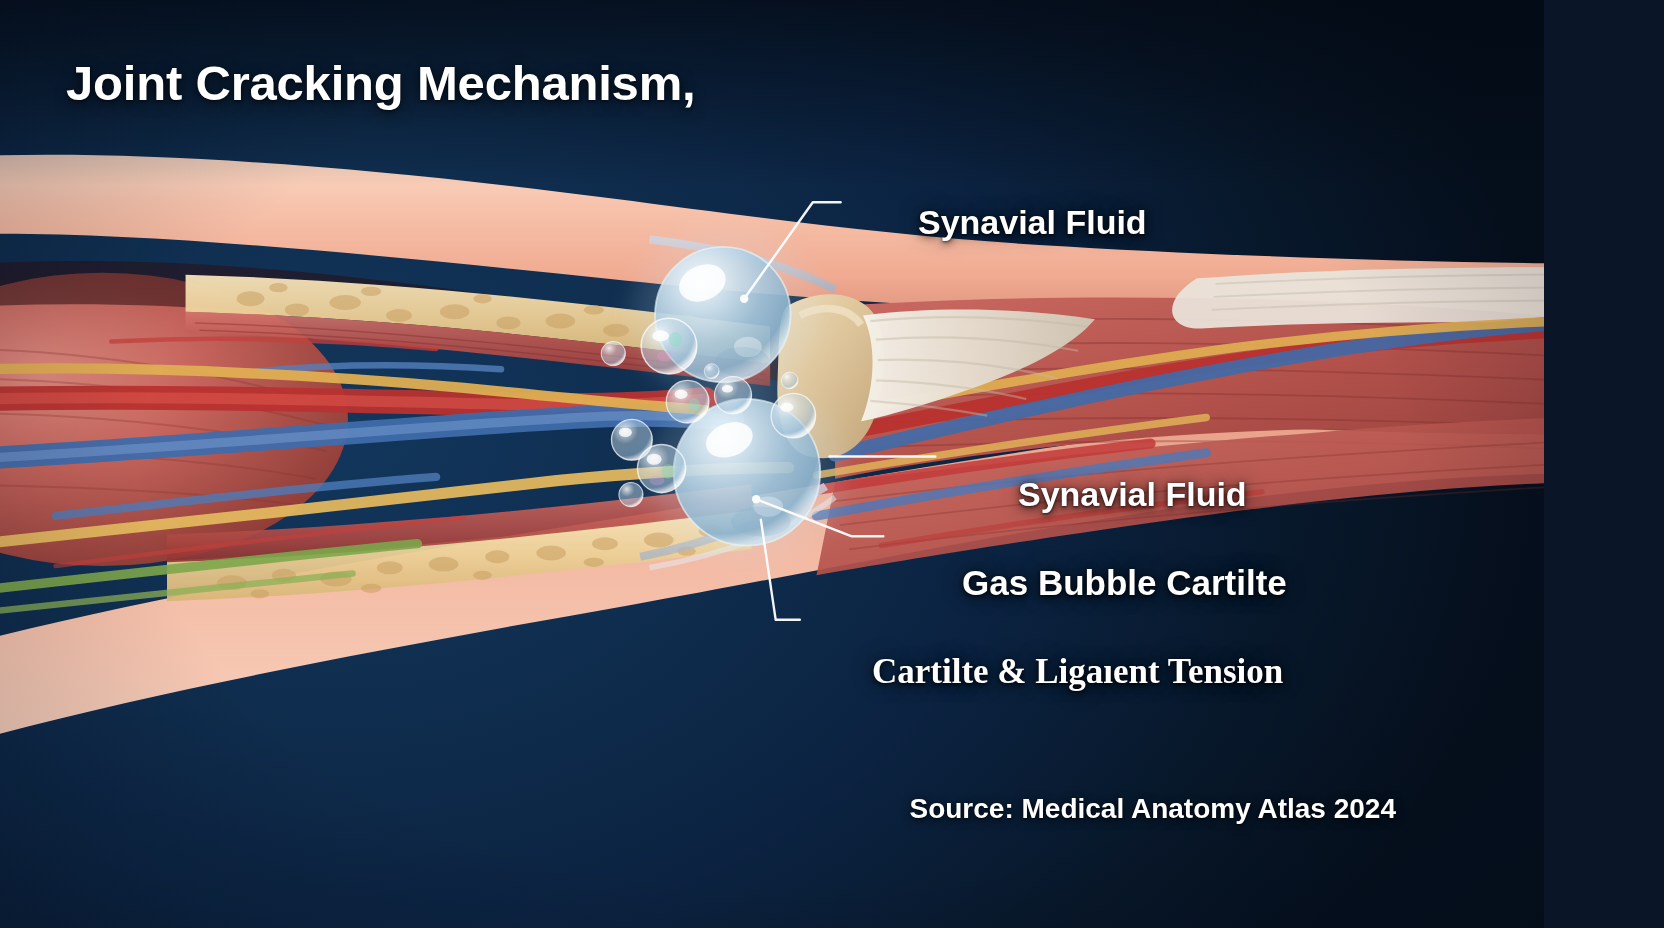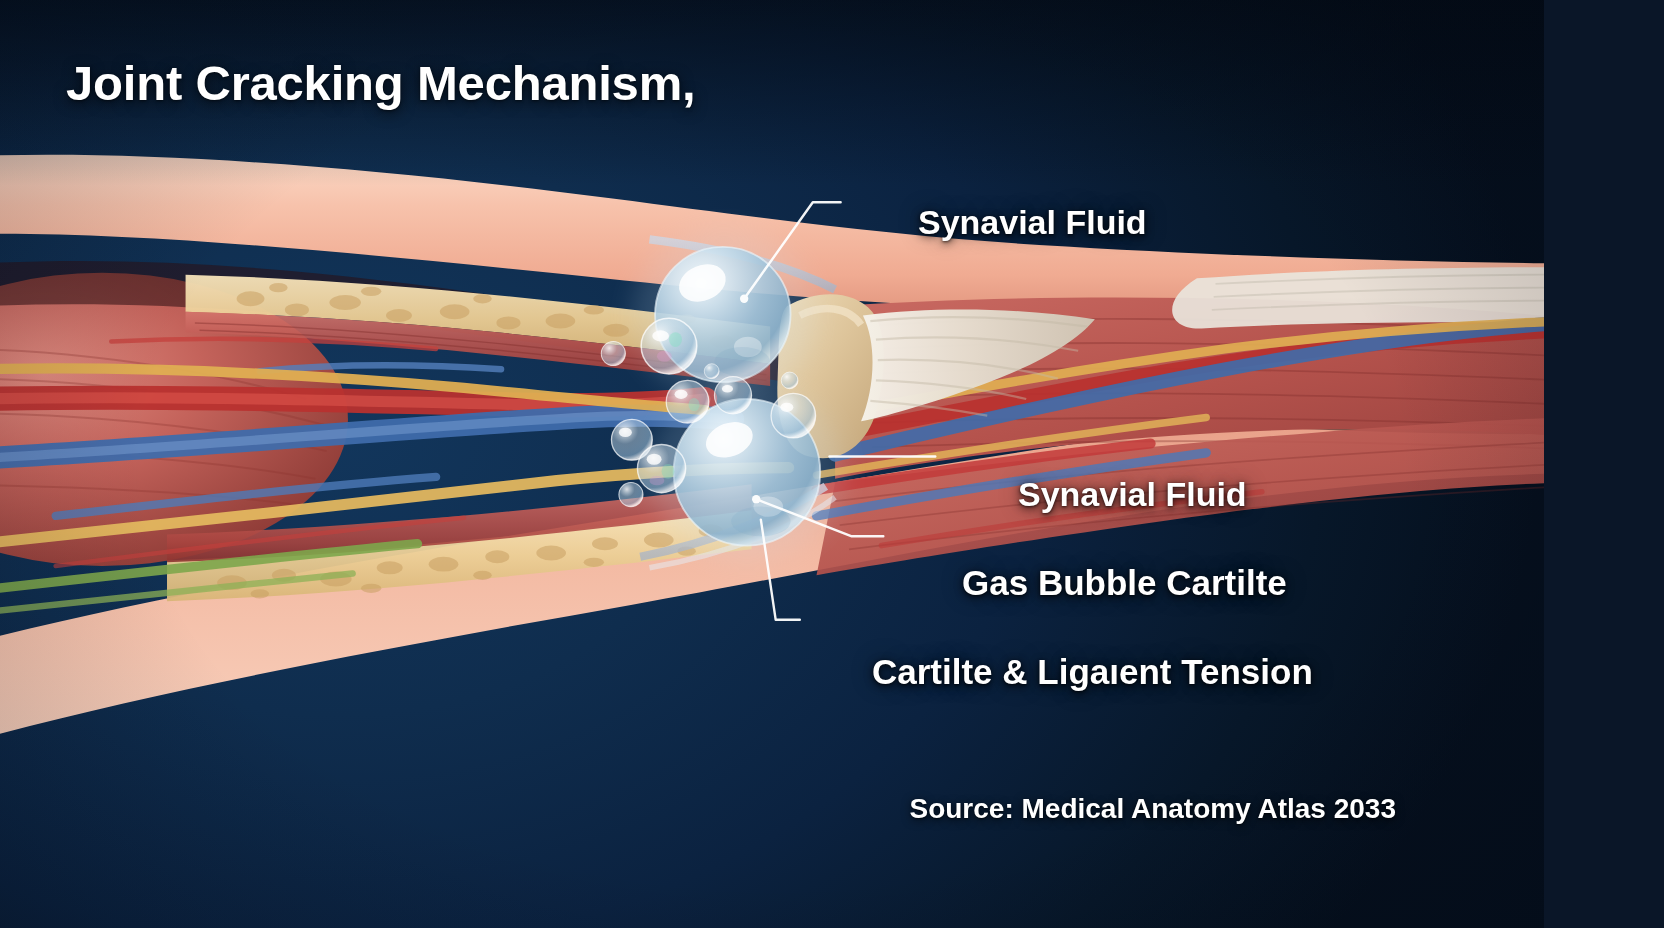--- a/index.html
+++ b/index.html
@@ -31,21 +31,21 @@
      text-shadow:0 2px 10px rgba(0,0,0,.75),0 1px 2px rgba(0,0,0,.6);
      white-space:nowrap;}
 
   
   .callout{position:absolute;white-space:nowrap;font-weight:bold;color:#fff;
      text-shadow:0 2px 9px rgba(0,0,0,.78),0 1px 3px rgba(0,0,0,.65),
                  0 0 22px rgba(0,0,0,.45);}
   #lbl0{left:918px;top:203px;font-size:34px;}
   #lbl1{left:1018px;top:475px;font-size:34px;}
   #lbl2{left:962px;top:563px;font-size:35px;}
-  #lbl3{left:872px;top:652px;font-size:35px;}
+  #lbl3{left:872px;top:652px;font-size:35px;font-family:Liberation Serif, serif;}
 </style>
 </head>
 <body>
 
 <div id="stage">
 
   <svg class="art" viewBox="0 0 1664 928" preserveAspectRatio="none">
     <defs>
       <linearGradient id="gSkin" x1="0" y1="0" x2="0" y2="1">
         <stop offset="0%" stop-color="#fbd9c6"></stop>
@@ -350,15 +350,15 @@
 
   <div class="vignette"></div>
 
   <div id="title">Joint Cracking Mechanism,</div>
 
   <div class="callout" id="lbl0">Synavial Fluid</div>
   <div class="callout" id="lbl1">Synavial Fluid</div>
   <div class="callout" id="lbl2">Gas Bubble Cartilte</div>
   <div class="callout" id="lbl3">Cartilte &amp; Ligaıent Tension</div>
 
-  <div id="source">Source: Medical Anatomy Atlas 2033</div>
+  <div id="source">Source: Medical Anatomy Atlas 2024</div>
 
 </div>
 
 </body></html>

